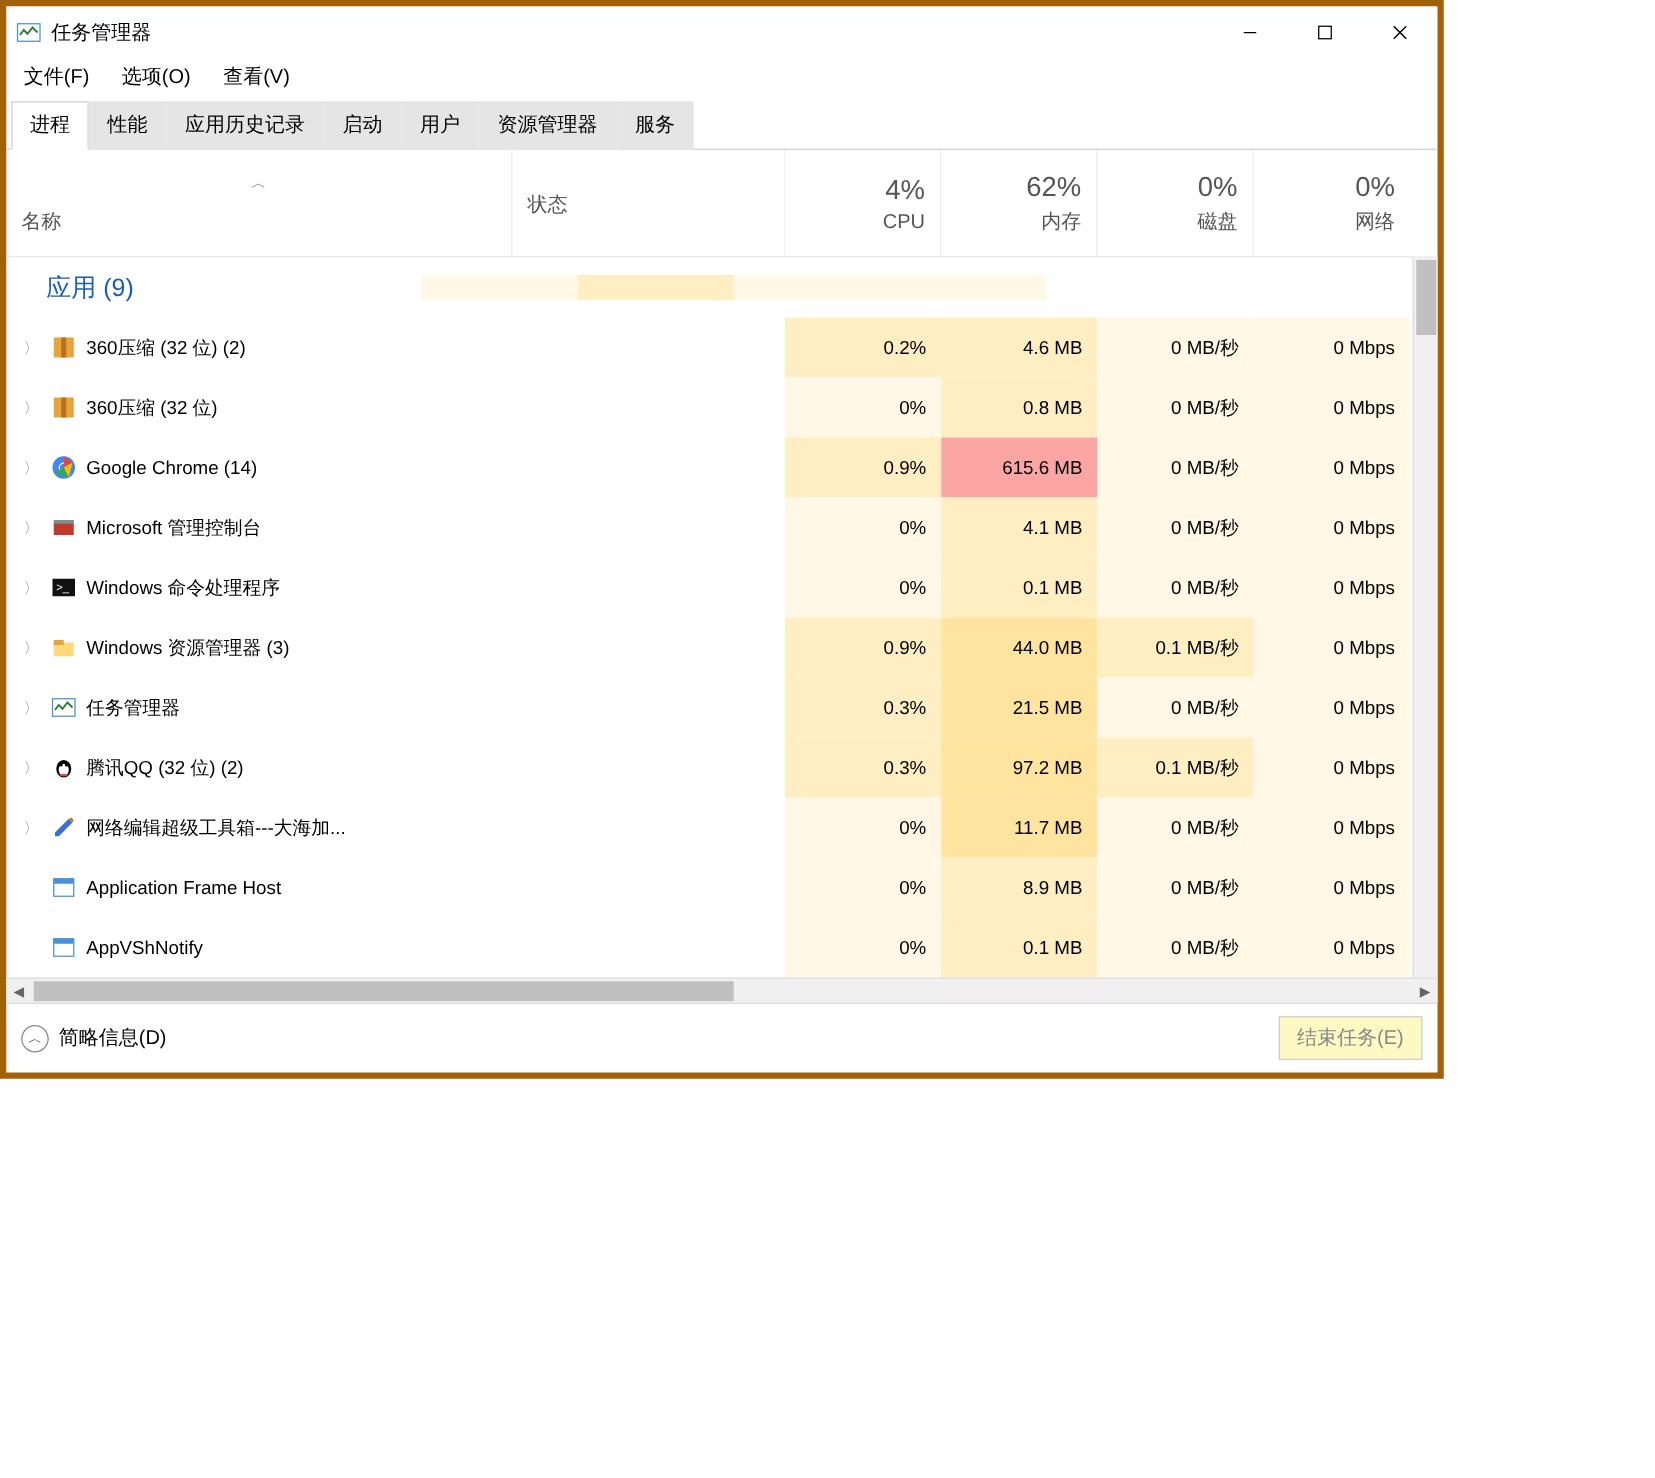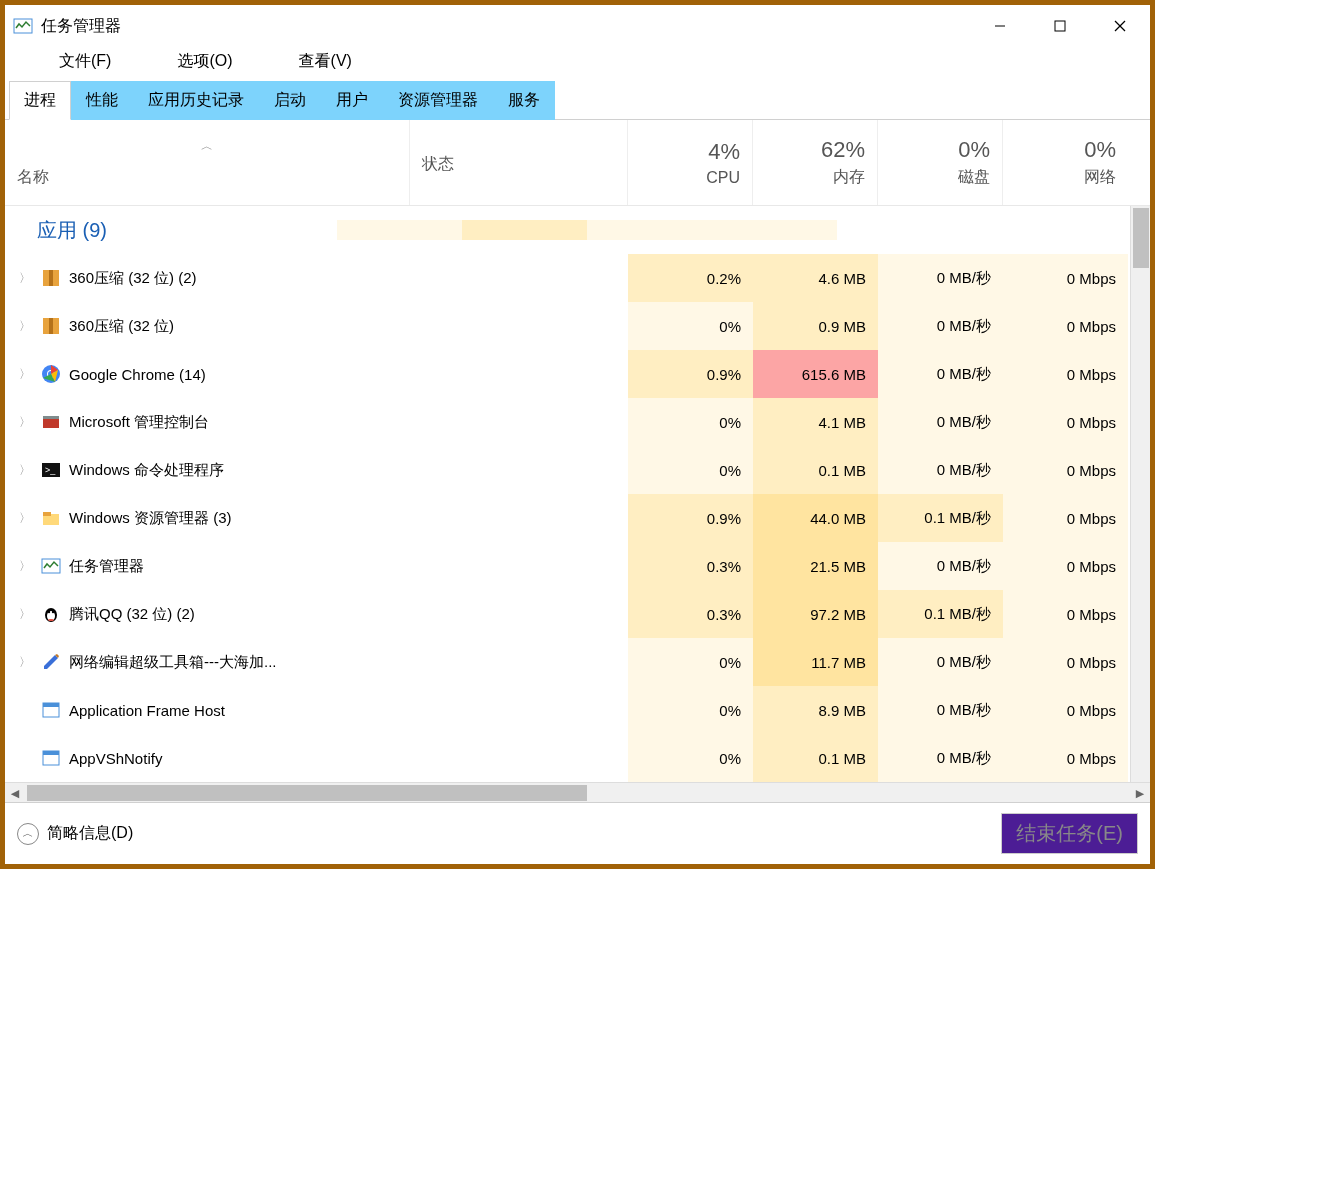--- a/index.html
+++ b/index.html
@@ -4,23 +4,23 @@
 <style>
 * { box-sizing: border-box; margin: 0; padding: 0; }
 body { font-family: "Microsoft YaHei", "Segoe UI", sans-serif; font-size: 15px; background: #fff; color: #000; }
 .window { width: 1155px; border: 5px solid #a16207; background: #fff; position: relative; }
 .titlebar { display: flex; align-items: center; height: 42px; padding: 0 0 0 8px; }
 .titlebar .app-icon { width: 20px; height: 20px; margin-right: 8px; }
 .titlebar .title { flex: 1; font-size: 16px; }
 .titlebar .win-controls { display: flex; }
 .titlebar .win-btn { width: 60px; height: 42px; display: flex; align-items: center; justify-content: center; }
 .menubar { display: flex; padding: 2px 10px 6px 10px; gap: 18px; font-size: 16px; }
-.menubar .menu-item { padding: 2px 4px; margin-left: 40px; }
+.menubar .menu-item { padding: 2px 4px; }
 .tabstrip { display: flex; border-bottom: 1px solid #d0d0d0; padding-left: 4px; }
-.tabstrip .tab { padding: 8px 14px; font-size: 16px; border: 1px solid transparent; position: relative; top: 1px; background: #7dd3fc; }
+.tabstrip .tab { padding: 8px 14px; font-size: 16px; border: 1px solid transparent; position: relative; top: 1px; background: #e5e5e5; }
 .tabstrip .tab.active { background: #fff; border: 1px solid #d0d0d0; border-bottom: 1px solid #fff; text-align: center; }
 .content { position: relative; }
 .header-row { display: flex; border-bottom: 1px solid #e8e8e8; align-items: stretch; height: 86px; }
 .header-row .col { display: flex; flex-direction: column; justify-content: center; padding: 0 12px; border-right: 1px solid #eee; }
 .col-name { width: 405px; }
 .col-status { width: 218px; }
 .col-cpu, .col-mem, .col-disk, .col-net { width: 125px; text-align: right; align-items: flex-end; }
 .header-row .big { font-size: 22px; color: #555; }
 .header-row .lbl { font-size: 16px; color: #555; margin-top: 4px; }
 .header-row .sort-chevron { text-align: center; color: #888; font-size: 12px; margin-bottom: 8px; }
@@ -36,21 +36,21 @@
 .group-row { color: #1a5fb4; font-size: 20px; padding: 14px 16px; display: flex; align-items: center; }
 .group-row .cell.name { width: auto; }
 .expand { color: #888; font-size: 12px; width: 16px; text-align: center; }
 .proc-icon { width: 20px; height: 20px; flex-shrink: 0; }
 .heat0 { background: #fff8e6; }
 .heat1 { background: #ffeec2; }
 .heat2 { background: #ffe4a0; }
 .heat3 { background: #fca5a5; }
 .footer-bar { display: flex; align-items: center; justify-content: space-between; padding: 10px 12px; border-top: 1px solid #d0d0d0; }
 .footer-bar .less-info { display: flex; align-items: center; gap: 8px; font-size: 16px; }
-.footer-bar .end-task { padding: 6px 14px; background: #4c1d95; border: 1px solid #ccc; color: #888; font-size: 20px; }
+.footer-bar .end-task { padding: 6px 14px; background: #fef9c3; border: 1px solid #ccc; color: #888; font-size: 16px; }
 .circle-up { width: 22px; height: 22px; border: 1px solid #888; border-radius: 50%; display: flex; align-items: center; justify-content: center; font-size: 11px; color: #555; }
 .hscroll { height: 20px; background: #f0f0f0; border-top: 1px solid #ddd; position: relative; }
 .hscroll .thumb { position: absolute; left: 2px; top: 2px; height: 16px; width: 560px; background: #c0c0c0; }
 .hscroll .arrow { position: absolute; top: 0; width: 20px; height: 20px; display: flex; align-items: center; justify-content: center; color: #666; font-size: 11px; }
 .hscroll .arrow.left { left: 0; }
 .hscroll .arrow.right { right: 0; }
 </style>
 </head>
 <body>
 
@@ -162,21 +162,21 @@
             <div class="cell name">
               <span class="expand">〉</span>
               <span class="proc-icon"><svg viewBox="0 0 20 20">
                   <rect x="2" y="2" width="16" height="16" fill="#e8a33d"></rect>
                   <rect x="8" y="2" width="4" height="16" fill="#b5721a"></rect>
                 </svg></span>
               <span>360压缩 (32 位)</span>
             </div>
             <div class="cell status"></div>
             <div class="cell cpu num heat0">0%</div>
-            <div class="cell mem num heat1">0.9 MB</div>
+            <div class="cell mem num heat1">0.8 MB</div>
             <div class="cell disk num heat0">0 MB/秒</div>
             <div class="cell net num heat0">0 Mbps</div>
           </div>
           <div class="row">
             <div class="cell name">
               <span class="expand">〉</span>
               <span class="proc-icon"><svg viewBox="0 0 20 20">
                   <circle cx="10" cy="10" r="9" fill="#4285f4"></circle>
                   <circle cx="10" cy="10" r="4" fill="#fff"></circle>
                   <circle cx="10" cy="10" r="3" fill="#4285f4"></circle>

